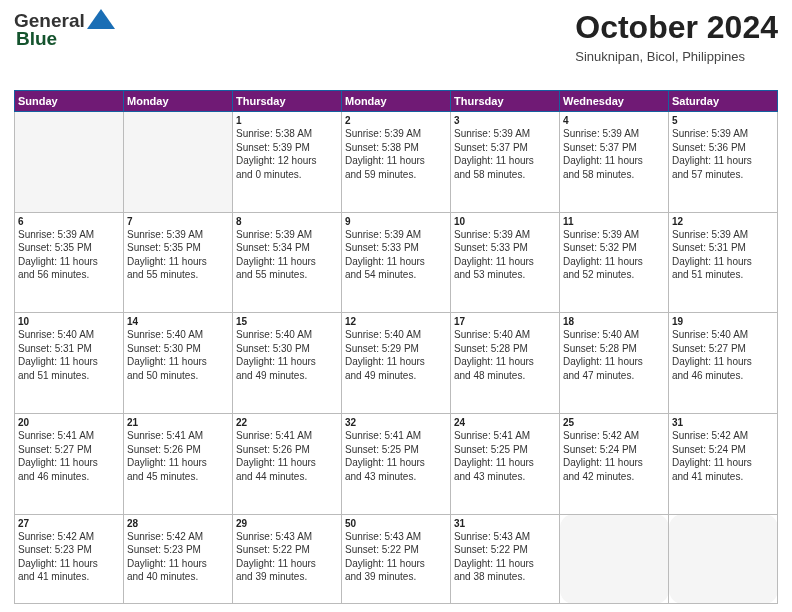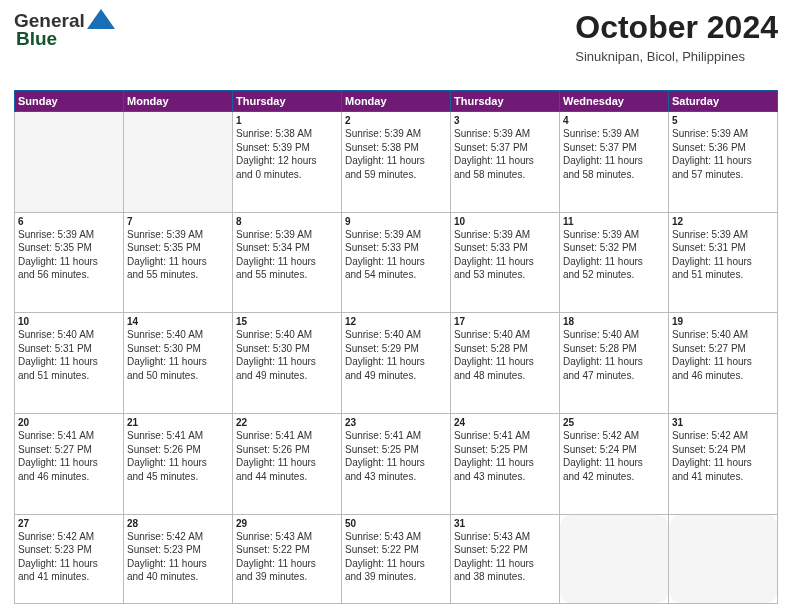--- a/index.html
+++ b/index.html
@@ -280,21 +280,21 @@
 and 45 minutes.</div>
           </td>
           <td>
             <span class="day-num">22</span>
             <div class="day-info" style="white-space: pre-wrap;">Sunrise: 5:41 AM
 Sunset: 5:26 PM
 Daylight: 11 hours
 and 44 minutes.</div>
           </td>
           <td>
-            <span class="day-num">23</span>
+            <span class="day-num">32</span>
             <div class="day-info" style="white-space: pre-wrap;">Sunrise: 5:41 AM
 Sunset: 5:25 PM
 Daylight: 11 hours
 and 43 minutes.</div>
           </td>
           <td>
             <span class="day-num">24</span>
             <div class="day-info" style="white-space: pre-wrap;">Sunrise: 5:41 AM
 Sunset: 5:25 PM
 Daylight: 11 hours

